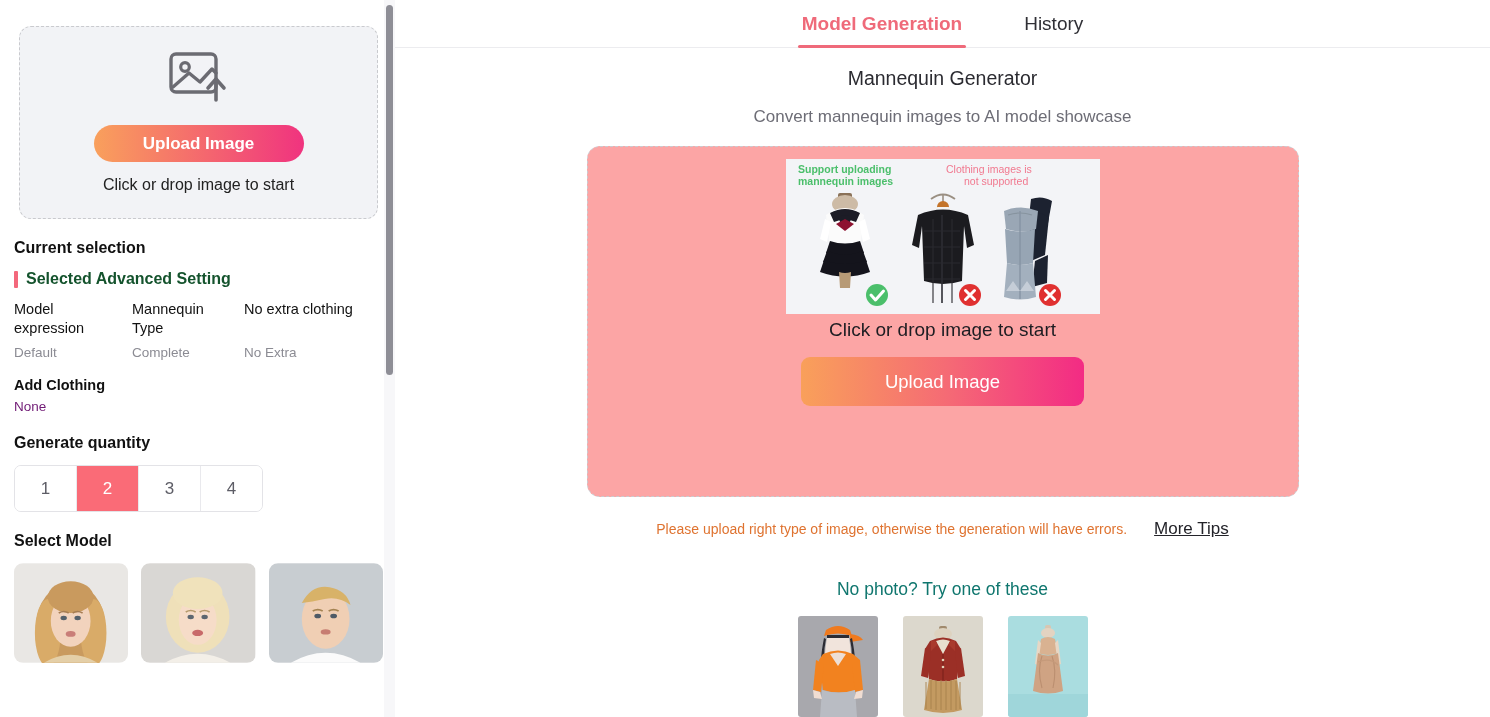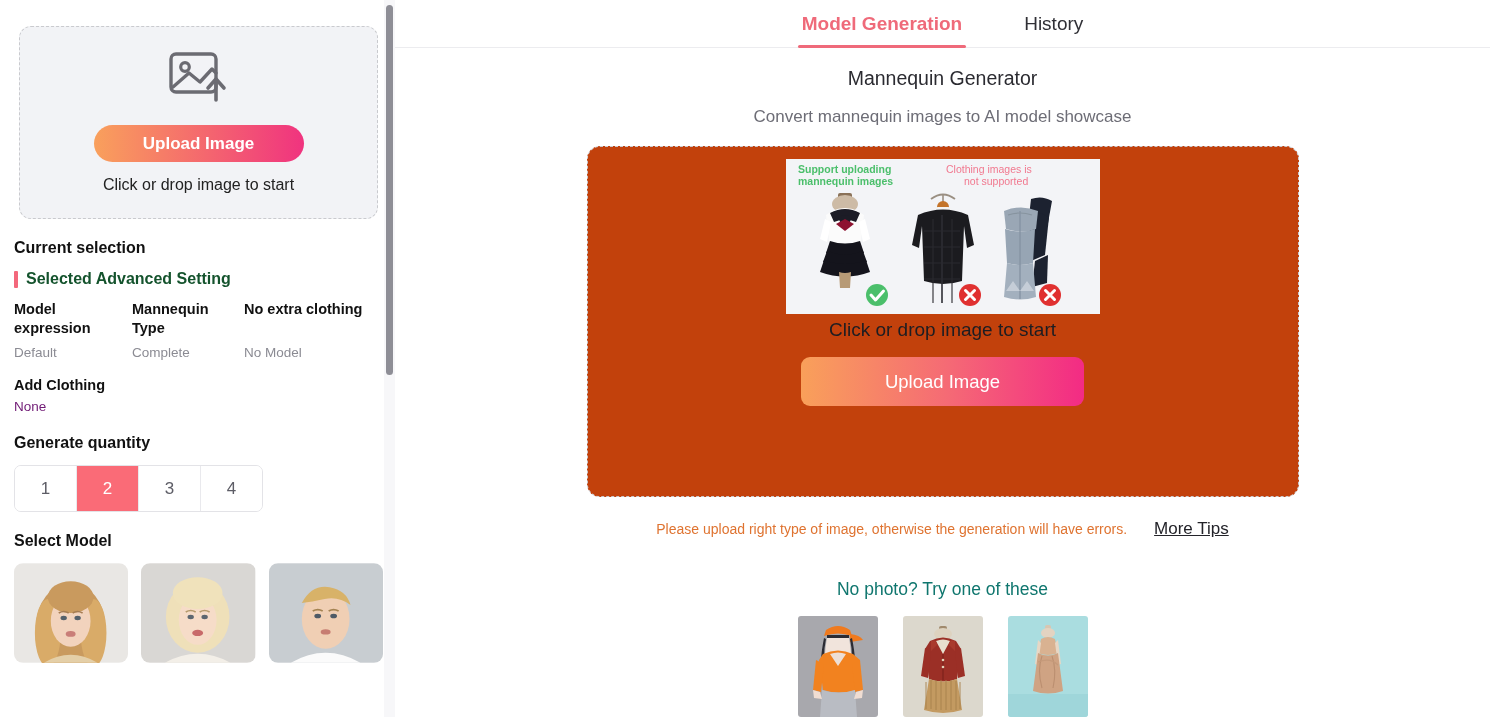--- a/index.html
+++ b/index.html
@@ -65,21 +65,21 @@
   .sel-bar { width: 4px; height: 17px; background: #f3687c; border-radius: 1px; }
   .sel-adv-label { font-size: 16px; font-weight: 700; color: #14532d; }
 
   .settings-grid {
     display: grid;
     grid-template-columns: 118px 112px auto;
     margin-top: 12px;
     column-gap: 0;
   }
   .set-key {
-    font-size: 14.5px; font-weight: 700; color: #111; line-height: 19px;
+    font-size: 14.5px; font-weight: 400; color: #111; line-height: 19px;
     padding-right: 8px;
   }
   .set-val {
     font-size: 13.5px; color: #8b8b93; margin-top: 7px;
   }
   .addclothing-key { font-size: 14.5px; font-weight: 700; color: #111; margin-top: 17px; }
   .addclothing-val { font-size: 13.5px; color: #701a75; margin-top: 6px; }
 
   .qty-group {
     margin-top: 13px;
@@ -135,21 +135,21 @@
   }
   .head-sub {
     margin-top: 17px; font-size: 17px; color: #6d6d76;
   }
 
   .dropzone-main {
     margin-top: 19px;
     width: 712px; height: 382px;
     border: 1.6px dashed #cacbd0;
     border-radius: 13px;
-    background: #c2410c;
+    background: #fca5a5;
     display: flex; flex-direction: column; align-items: center;
   }
   .illus { margin-top: 12px; width: 314px; height: 155px; position: relative; }
   .illus svg { display: block; }
   .dz-main-hint { margin-top: 5px; font-size: 19px; color: #1d1d22; }
   .btn-upload-lg {
     margin-top: 16px;
     width: 283px; height: 49px;
     border: none; border-radius: 9px;
     background: linear-gradient(90deg, #f9a05a 0%, #f56a75 52%, #f32b84 100%);
@@ -203,21 +203,21 @@
       <span class="sel-bar"></span>
       <span class="sel-adv-label">Selected Advanced Setting</span>
     </div>
 
     <div class="settings-grid">
       <div class="set-key">Model expression</div>
       <div class="set-key">Mannequin Type</div>
       <div class="set-key">No extra clothing</div>
       <div class="set-val">Default</div>
       <div class="set-val">Complete</div>
-      <div class="set-val">No Model</div>
+      <div class="set-val">No Extra</div>
     </div>
 
     <div class="addclothing-key">Add Clothing</div>
     <div class="addclothing-val">None</div>
 
     <div class="sec-title">Generate quantity</div>
 
     <div class="qty-group">
       <div class="qty-cell">1</div>
       <div class="qty-cell active">2</div>

